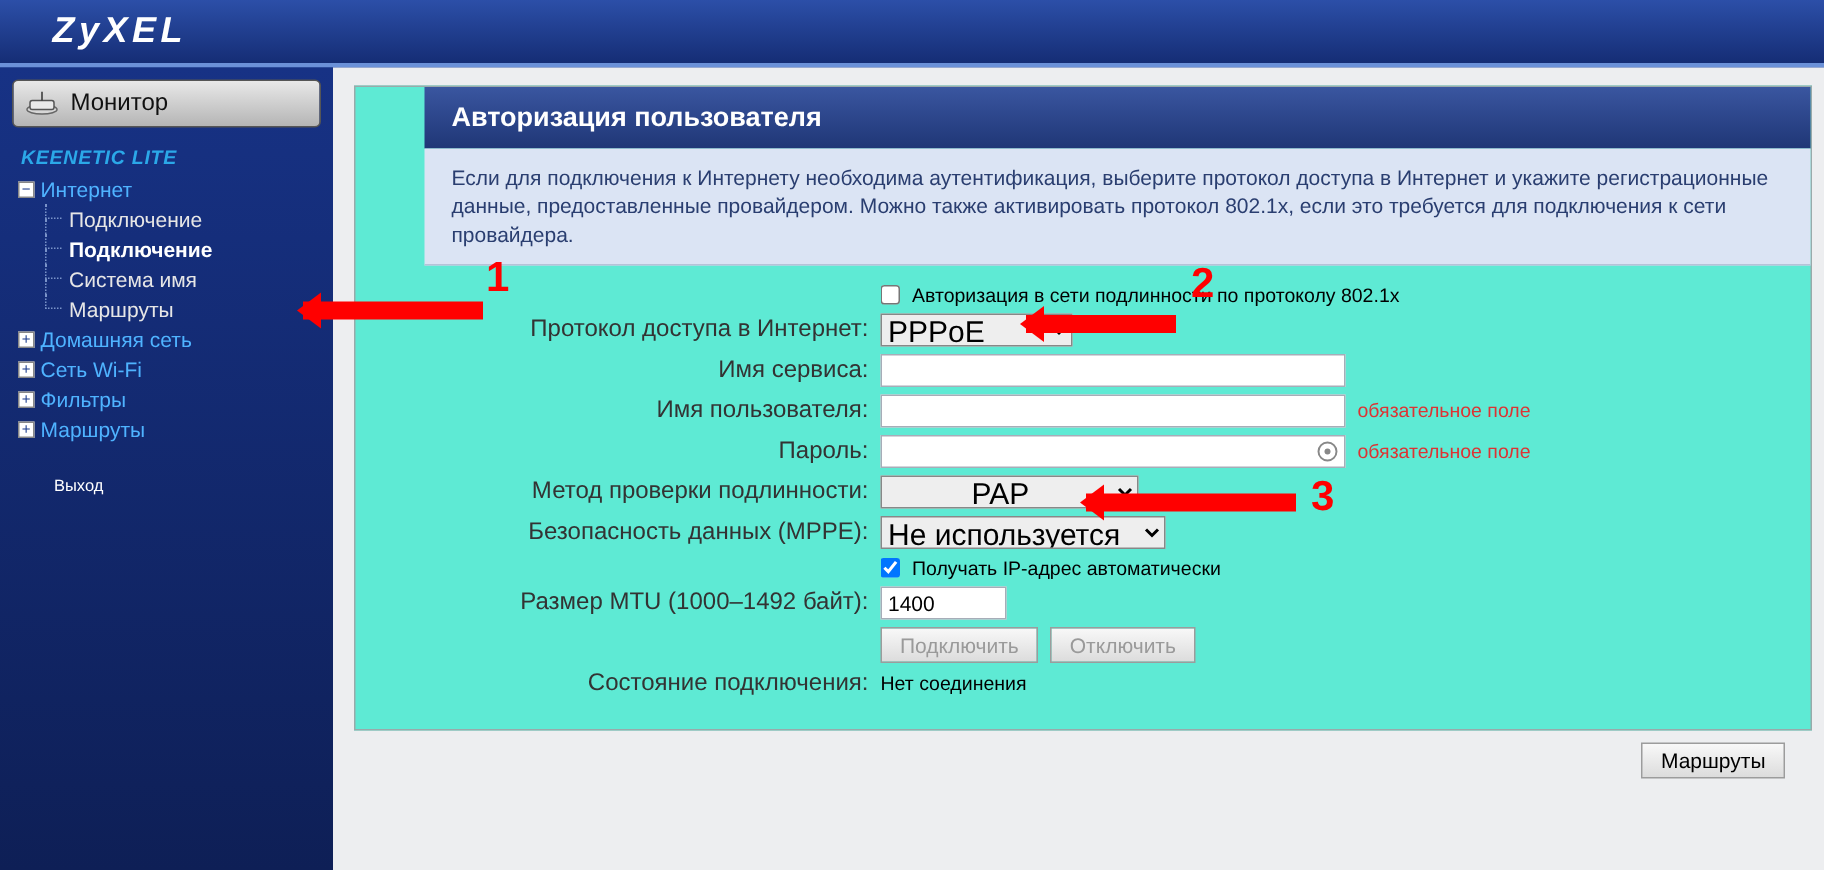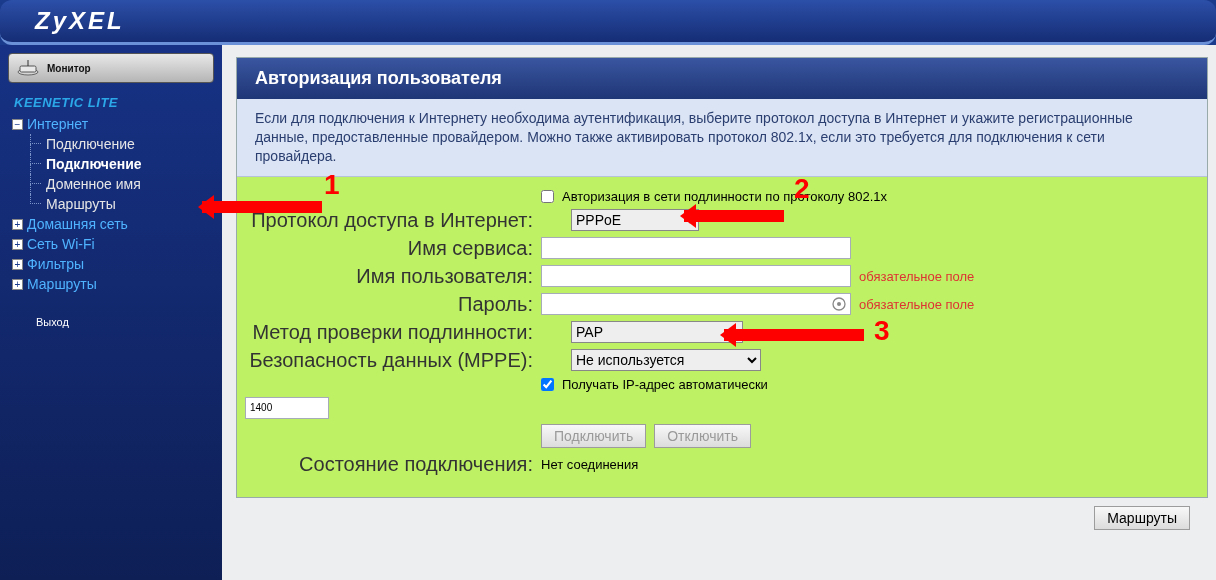--- a/index.html
+++ b/index.html
@@ -13,21 +13,20 @@
   }
 
   
   .header {
     height: 45px;
     background: linear-gradient(to bottom, #2c4fa8 0%, #152d75 100%);
     border-bottom: 3px solid #6b91d8;
     display: flex;
     align-items: center;
     padding-left: 35px;
-    border-radius: 12px;
   }
   .logo {
     color: #fff;
     font-size: 24px;
     font-weight: bold;
     font-style: italic;
     letter-spacing: 3px;
     font-family: Arial, sans-serif;
   }
 
@@ -55,23 +54,23 @@
     display: flex;
     align-items: center;
     gap: 8px;
   }
   .monitor-icon {
     width: 22px;
     height: 16px;
     display: inline-block;
   }
   .monitor-label {
-    font-weight: bold;
+    font-weight: normal;
     color: #111;
-    font-size: 10px;
+    font-size: 16px;
   }
 
   .product-name {
     color: #2ba8e8;
     font-weight: bold;
     font-size: 13px;
     padding: 4px 14px;
     letter-spacing: 0.5px;
     font-style: italic;
   }
@@ -128,21 +127,22 @@
   
   .content {
     flex: 1;
     background: #edeef0;
     position: relative;
     padding: 12px 8px 8px 14px;
   }
 
   .panel {
     border: 1px solid #9aa;
-    background: #bef264;
+    background: #5eead4;
+    padding-left: 46px;
   }
 
   .panel-title {
     background: linear-gradient(to bottom, #3a56a0, #1f3676);
     color: #fff;
     font-size: 18px;
     font-weight: bold;
     padding: 10px 18px;
   }
 
@@ -162,47 +162,46 @@
   .form-row {
     display: flex;
     align-items: center;
     margin-bottom: 5px;
     gap: 8px;
   }
   .form-label {
     width: 288px;
     text-align: right;
     color: #333;
-    font-size: 20px;
+    font-size: 16px;
   }
   .form-field {
     display: flex;
     align-items: center;
     gap: 8px;
   }
 
   input[type=text], input[type=password] {
     height: 22px;
     border: 1px solid #a7adb8;
     padding: 1px 4px;
-    font-size: 10px;
+    font-size: 14px;
     background:#fff;
   }
   input.long { width: 310px; }
   input.mtu  { width: 84px; }
 
   select {
     height: 22px;
     border: 1px solid #888;
-    font-size: 14px;
+    font-size: 20px;
     background: #eee;
-    margin-left: 30px;
   }
   select.short { width: 128px; }
-  select.mid   { width: 172px; }
+  select.mid   { width: 172px; text-align: center; }
   select.mid2  { width: 190px; }
 
   .req-hint { color: #d33; font-size: 13px; }
 
   .btn {
     border: 1px solid #9c9c9c;
     background: linear-gradient(to bottom,#f8f8f8,#dcdcdc);
     padding: 3px 12px;
     font-size: 14px;
     cursor: pointer;
@@ -254,21 +253,21 @@
 
     <ul class="tree">
       <li>
         <div class="tree-node">
           <span class="exp-box">−</span>
           <span>Интернет</span>
         </div>
         <ul class="subtree">
           <li><span>Подключение</span></li>
           <li class="active"><span>Подключение</span></li>
-          <li><span>Доменное имя</span></li>
+          <li><span>Система имя</span></li>
           <li><span>Маршруты</span></li>
         </ul>
       </li>
       <li>
           <div class="tree-node">
         <span class="exp-box">+</span>
         <span>Домашняя сеть</span>
           </div>
         </li>
       <li>
@@ -367,20 +366,21 @@
 
         <div class="form-row">
           <div class="form-label"></div>
           <div class="form-field">
             <input type="checkbox" checked="" style="">
             <span>Получать IP-адрес автоматически</span>
           </div>
         </div>
 
         <div class="form-row">
+          <div class="form-label">Размер MTU (1000–1492 байт):</div>
           <div class="form-field">
             <input class="mtu" type="text" value="1400" style="">
           </div>
         </div>
 
         <div class="form-row">
           <div class="form-label"></div>
           <div class="form-field">
             <button class="btn" disabled="">Подключить</button>
             <button class="btn" disabled="">Отключить</button>

